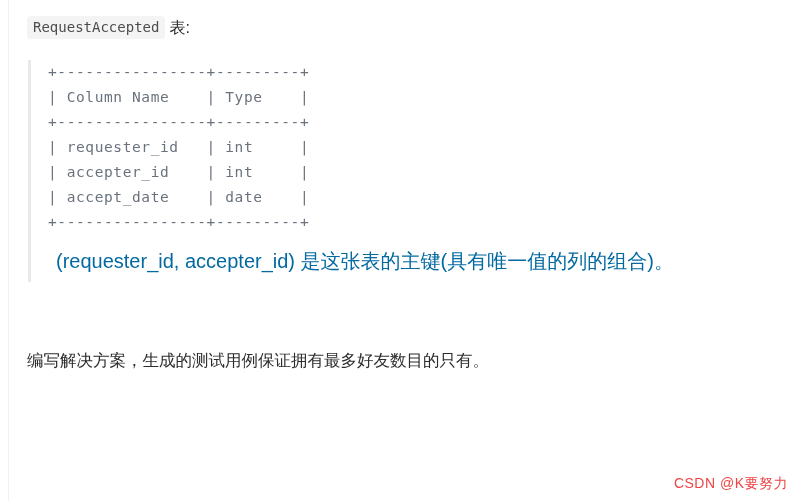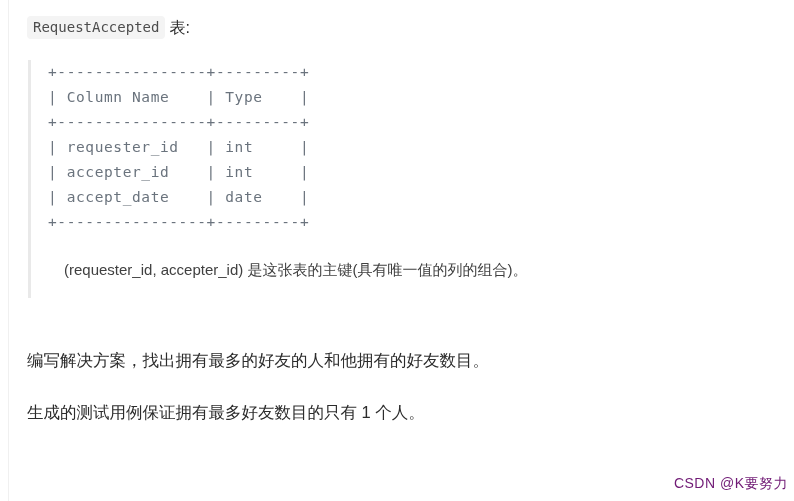--- a/index.html
+++ b/index.html
@@ -65,25 +65,25 @@
   .ascii-table {
     font-family: "DejaVu Sans Mono", "Liberation Mono", monospace;
     font-size: 14.5px;
     line-height: 25px;
     color: #6a737d;
     white-space: pre;
     margin: 0;
     letter-spacing: 0.6px;
   }
   .bq-note {
-    margin: 16px;
+    margin: 8px;
     padding-top: 6px;
-    font-size: 15px;
+    font-size: 20px;
     line-height: 25px;
-    color: #404040;
+    color: #0369a1;
     white-space: nowrap;
   }
 
   
   .body-paras {
     position: absolute;
     left: 18px;
     top: 348px;
     width: 756px;
   }
@@ -96,21 +96,21 @@
   }
   .body-para:last-child { margin-bottom: 0; }
 
   
   .watermark {
     position: absolute;
     right: 14px;
     bottom: 8px;
     font-size: 14px;
     line-height: 20px;
-    color: #701a75;
+    color: #ef4444;
     letter-spacing: 0.5px;
     user-select: none;
   }
 </style>
 </head>
 <body>
 
 <div class="page">
 
   <div class="heading-line">
@@ -122,19 +122,18 @@
 | Column Name    | Type    |
 +----------------+---------+
 | requester_id   | int     |
 | accepter_id    | int     |
 | accept_date    | date    |
 +----------------+---------+</pre>
     <p class="bq-note">(requester_id, accepter_id) 是这张表的主键(具有唯一值的列的组合)。</p>
   </div>
 
   <div class="body-paras">
-    <p class="body-para">编写解决方案，找出拥有最多的好友的人和他拥有的好友数目。</p>
-    <p class="body-para">生成的测试用例保证拥有最多好友数目的只有 1 个人。</p>
+    <p class="body-para">编写解决方案，生成的测试用例保证拥有最多好友数目的只有。</p>
   </div>
 
   <div class="watermark">CSDN @K要努力</div>
 
 </div>
 
 </body></html>

